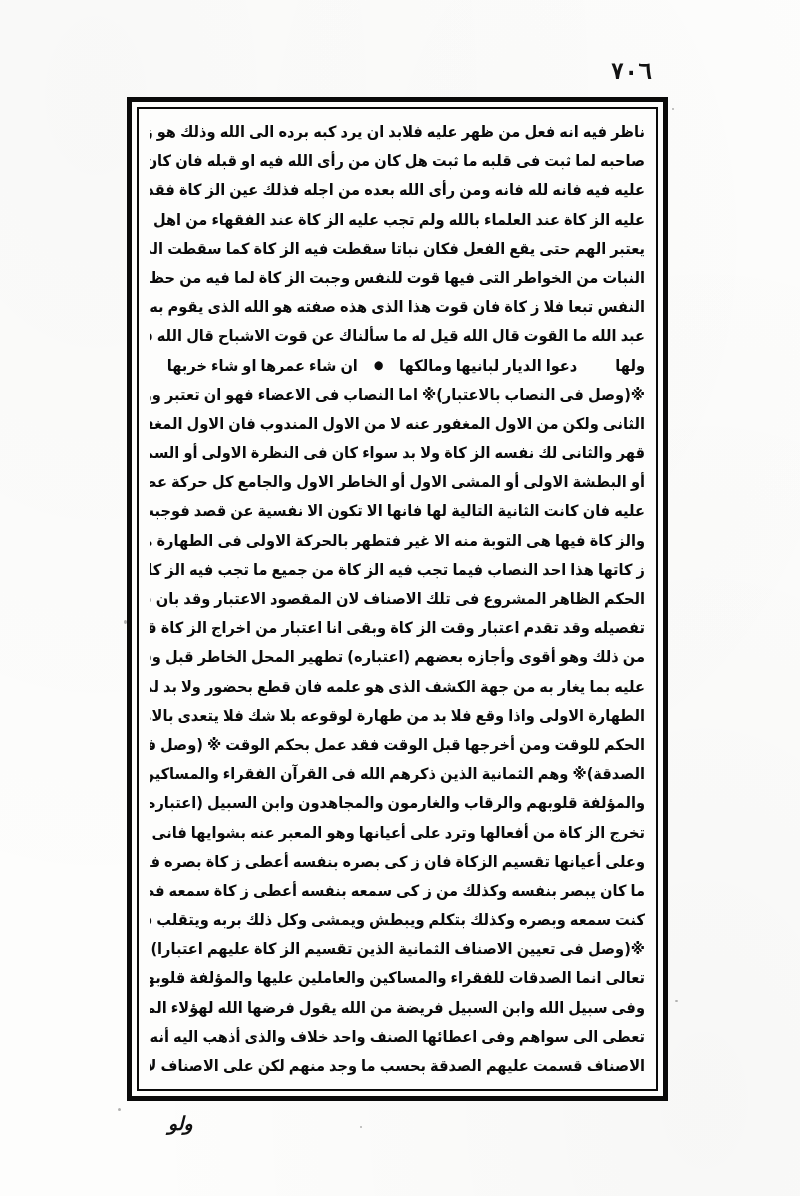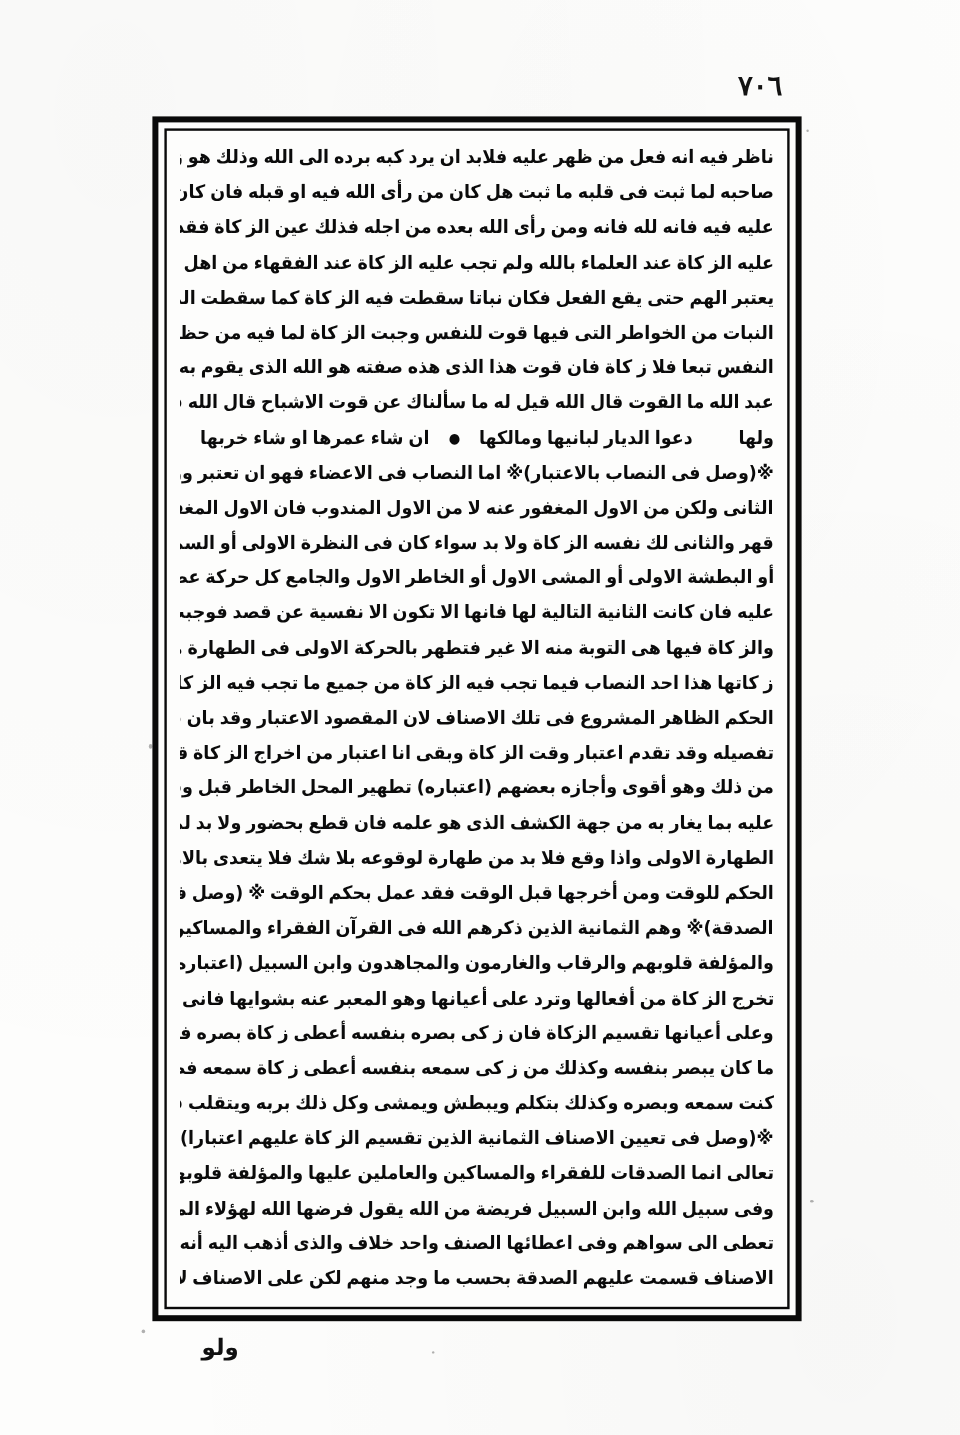--- a/index.html
+++ b/index.html
@@ -32,21 +32,21 @@
       radial-gradient(ellipse at 88% 92%, rgba(0,0,0,0.022), rgba(0,0,0,0) 58%),
       radial-gradient(ellipse at 70% 20%, rgba(0,0,0,0.012), rgba(0,0,0,0) 45%);
     pointer-events: none;
   }
 
   
   #folio {
     position: absolute;
     top: 58px;
     right: 148px;
-    font-family: Liberation Sans, sans-serif;
+    font-family: Liberation Mono, monospace;
     font-size: 23px;
     font-weight: 700;
     color: #121212;
     letter-spacing: 1px;
     direction: rtl;
   }
 
   
   #frame-outer {
     position: absolute;
@@ -136,20 +136,21 @@
   
   #catchword {
     position: absolute;
     left: 168px;
     top: 1112px;
     font-family: "DejaVu Sans", sans-serif;
     font-size: 19px;
     font-weight: 700;
     color: #101010;
     direction: rtl;
+    font-style: italic;
   }
 
   
   .speck {
     position: absolute;
     background: rgba(0,0,0,0.30);
     border-radius: 50%;
     pointer-events: none;
   }
 </style>

